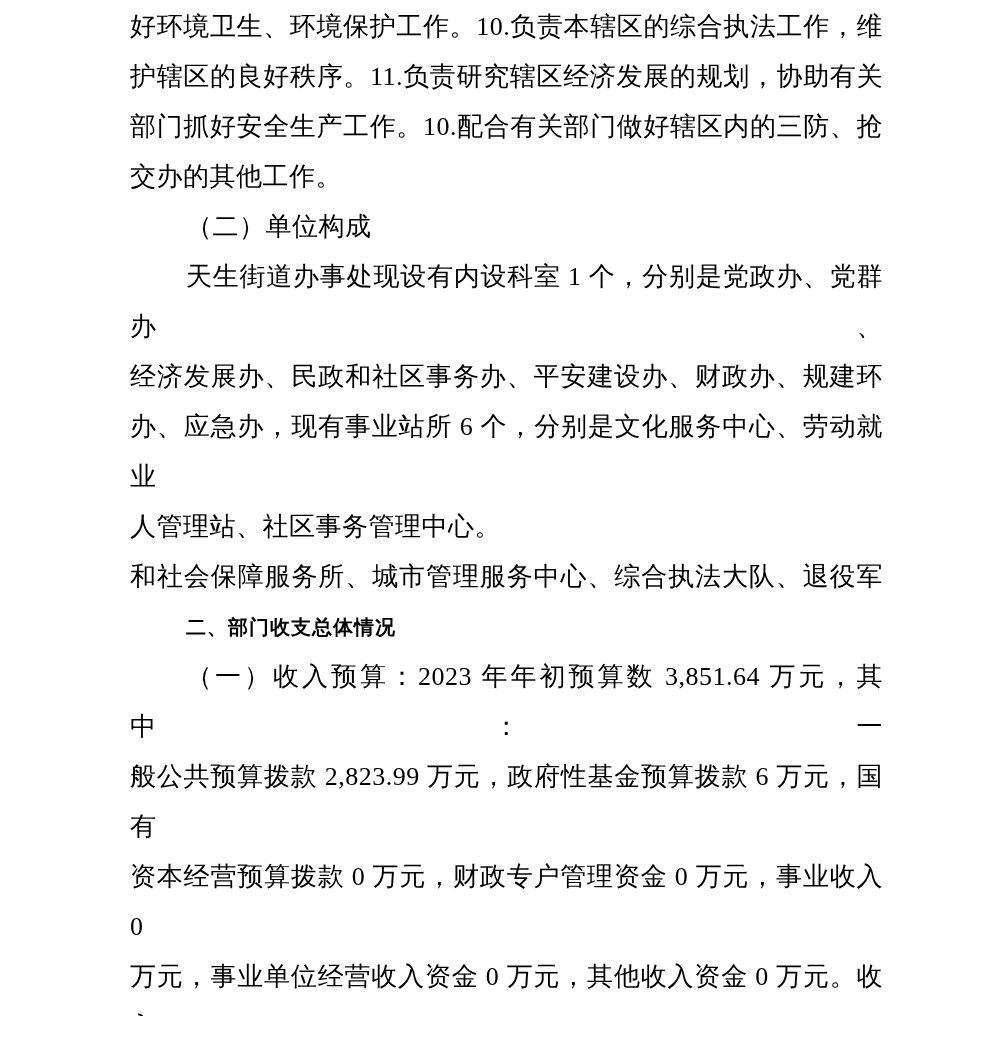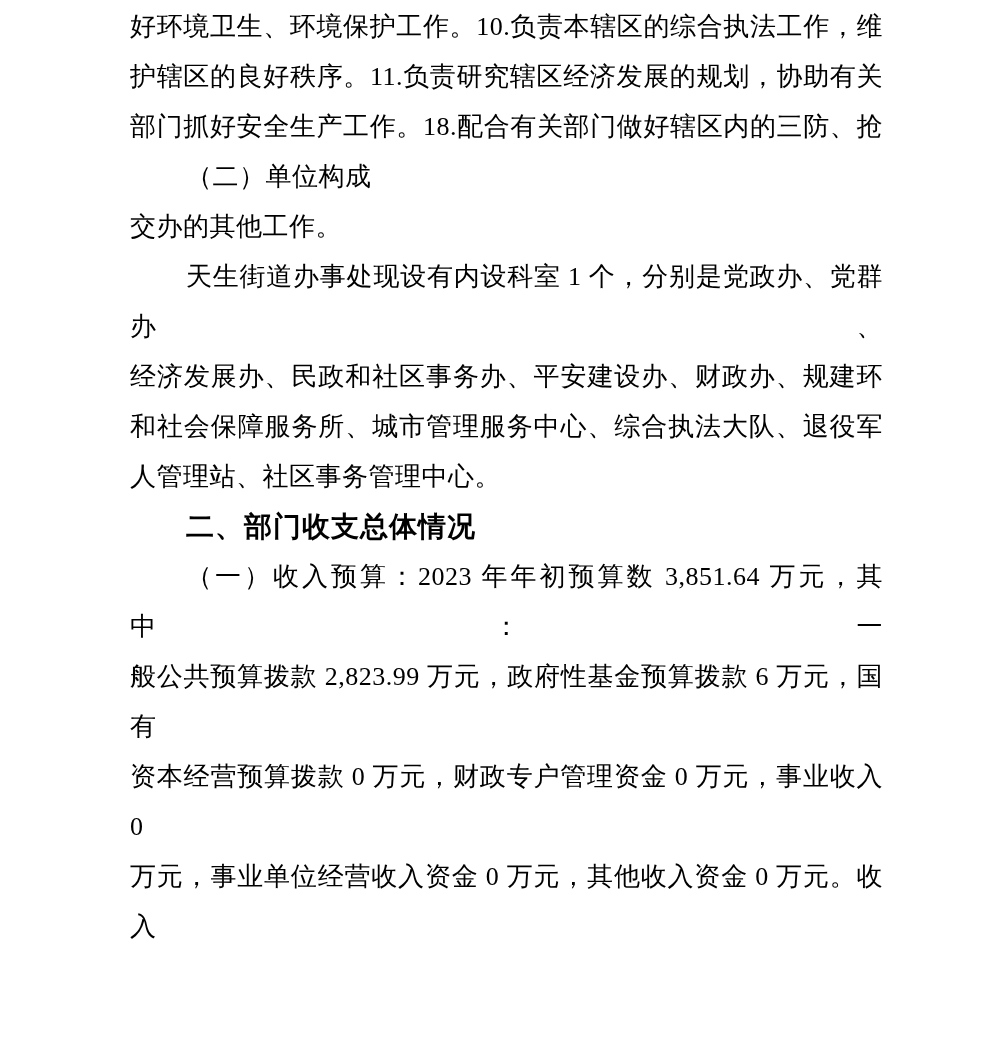--- a/index.html
+++ b/index.html
@@ -31,36 +31,37 @@
     text-align-last: justify;
   }
   
   .ind {
     text-indent: 56px;
   }
   
   .hd {
     font-family: "Liberation Sans", "DejaVu Sans", sans-serif;
     font-weight: bold;
-    font-size: 28px;
+    font-size: 20px;
     letter-spacing: 1px;
   }
 </style>
 </head>
 <body>
 
 <div class="page">
   <div class="ln jf">好环境卫生、环境保护工作。10.负责本辖区的综合执法工作，维</div>
   <div class="ln jf">护辖区的良好秩序。11.负责研究辖区经济发展的规划，协助有关</div>
-  <div class="ln jf">部门抓好安全生产工作。18.配合有关部门做好辖区内的三防、抢</div>
+  <div class="ln jf">部门抓好安全生产工作。10.配合有关部门做好辖区内的三防、抢</div>
+  <div class="ln">交办的其他工作。</div>
   <div class="ln ind">（二）单位构成</div>
-  <div class="ln">交办的其他工作。</div>
   <div class="ln jf ind">天生街道办事处现设有内设科室 1 个，分别是党政办、党群办、</div>
   <div class="ln jf">经济发展办、民政和社区事务办、平安建设办、财政办、规建环</div>
+  <div class="ln jf">办、应急办，现有事业站所 6 个，分别是文化服务中心、劳动就业</div>
+  <div class="ln">人管理站、社区事务管理中心。</div>
   <div class="ln jf">和社会保障服务所、城市管理服务中心、综合执法大队、退役军</div>
-  <div class="ln">人管理站、社区事务管理中心。</div>
   <div class="ln hd ind">二、部门收支总体情况</div>
   <div class="ln jf ind">（一）收入预算：2023 年年初预算数 3,851.64 万元，其中：一</div>
   <div class="ln jf">般公共预算拨款 2,823.99 万元，政府性基金预算拨款 6 万元，国有</div>
   <div class="ln jf">资本经营预算拨款 0 万元，财政专户管理资金 0 万元，事业收入 0</div>
   <div class="ln jf">万元，事业单位经营收入资金 0 万元，其他收入资金 0 万元。收入</div>
 
 </div>
 
 </body></html>

